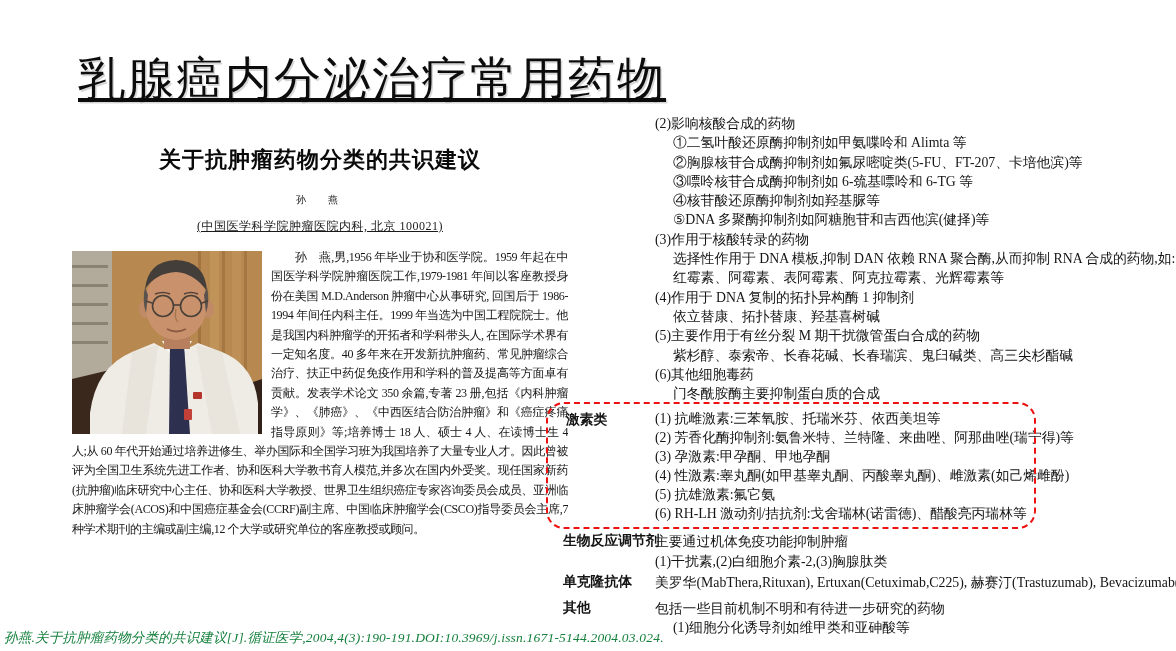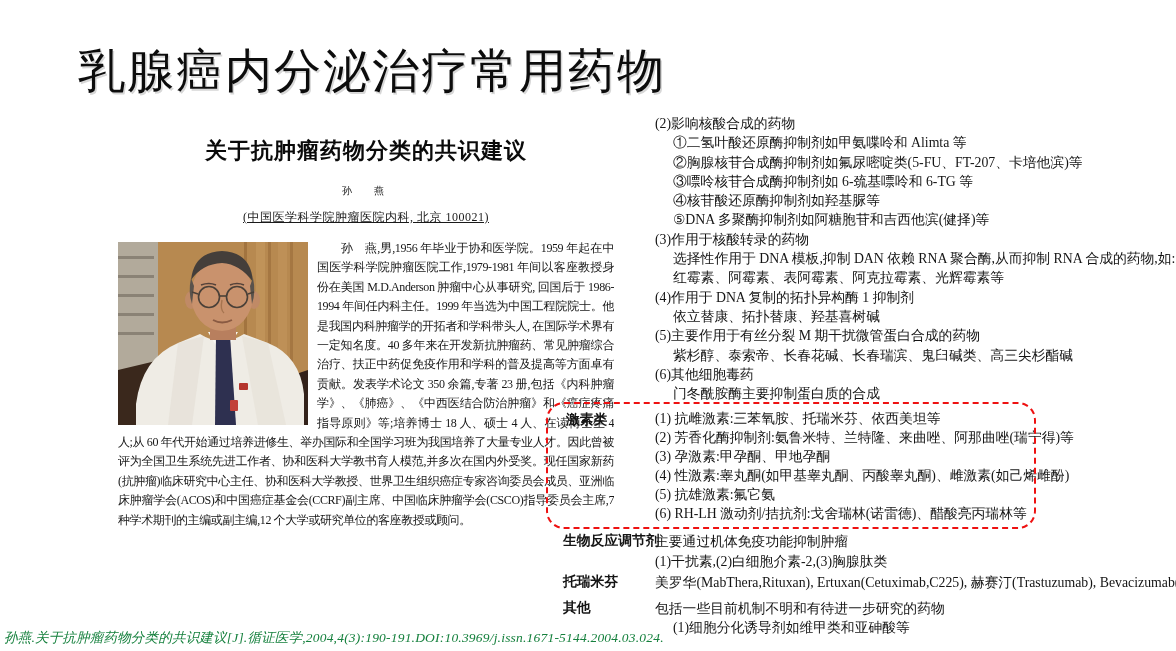--- a/index.html
+++ b/index.html
@@ -4,28 +4,29 @@
 <style>
   html,body{margin:0;padding:0;}
   body{
     width:1176px;height:651px;position:relative;overflow:hidden;
     background:#ffffff;
     font-family:"Liberation Serif","DejaVu Serif",serif;
     color:#111;
   }
   
   .slide-title{
-    position:absolute;left:78px;top:40px;margin:0;
+    position:absolute;left:78px;top:48px;margin:0;
     font-family:"Liberation Serif","DejaVu Serif",serif;
     font-size:47px;font-weight:400;letter-spacing:2px;color:#0c0c0c;
     text-shadow:1.5px 1.5px 0 rgba(140,140,140,.35);
     white-space:nowrap;
+    text-decoration:underline;
   }
   
-  .paper{position:absolute;left:72px;top:136px;width:496px;margin-left:46px;}
+  .paper{position:absolute;left:72px;top:145px;width:496px;}
   .paper-title{
     margin:0;text-align:center;
     font-family:"Liberation Sans","DejaVu Sans",sans-serif;
     font-size:22px;font-weight:700;letter-spacing:1px;color:#0a0a0a;
     white-space:nowrap;
   }
   .paper-author{
     margin-top:18px;text-align:center;
     font-size:10px;letter-spacing:6px;color:#1a1a1a;
   }
@@ -171,21 +172,21 @@
         <div class="c-line i0">(4) 性激素:睾丸酮(如甲基睾丸酮、丙酸睾丸酮)、雌激素(如己烯雌酚)</div>
         <div class="c-line i0">(5) 抗雄激素:氟它氨</div>
         <div class="c-line i0">(6) RH-LH 激动剂/拮抗剂:戈舍瑞林(诺雷德)、醋酸亮丙瑞林等</div>
       </div>
       <div class="c-row row-2">
         <span class="c-label">生物反应调节剂</span>
         <div class="c-line i0">主要通过机体免疫功能抑制肿瘤</div>
         <div class="c-line i0">(1)干扰素,(2)白细胞介素-2,(3)胸腺肽类</div>
       </div>
       <div class="c-row row-3">
-        <span class="c-label">托瑞米芬</span>
+        <span class="c-label">单克隆抗体</span>
         <div class="c-line i0">美罗华(MabThera,Rituxan), Ertuxan(Cetuximab,C225), 赫赛汀(Trastuzumab), Bevacizumab(Avastin)</div>
       </div>
       <div class="c-row row-4">
         <span class="c-label">其他</span>
         <div class="c-line i0">包括一些目前机制不明和有待进一步研究的药物</div>
         <div class="c-line i1">(1)细胞分化诱导剂如维甲类和亚砷酸等</div>
       </div>
     </section>
 
   <div class="red-box" style="border-color: rgb(238, 17, 17);"></div>

